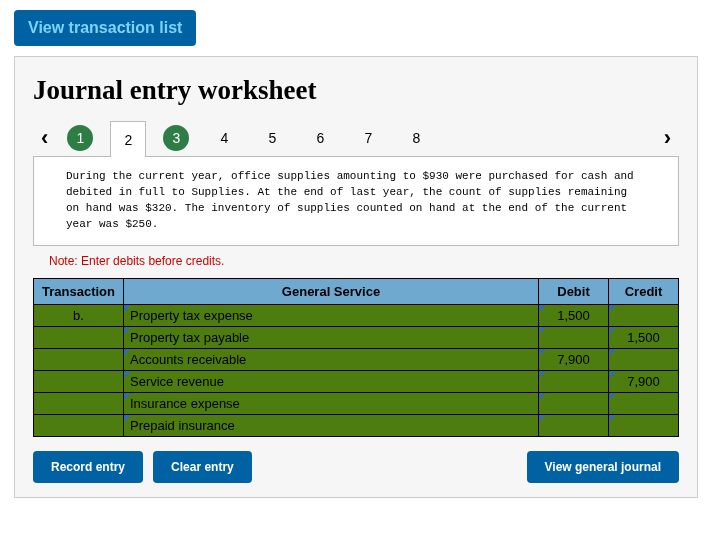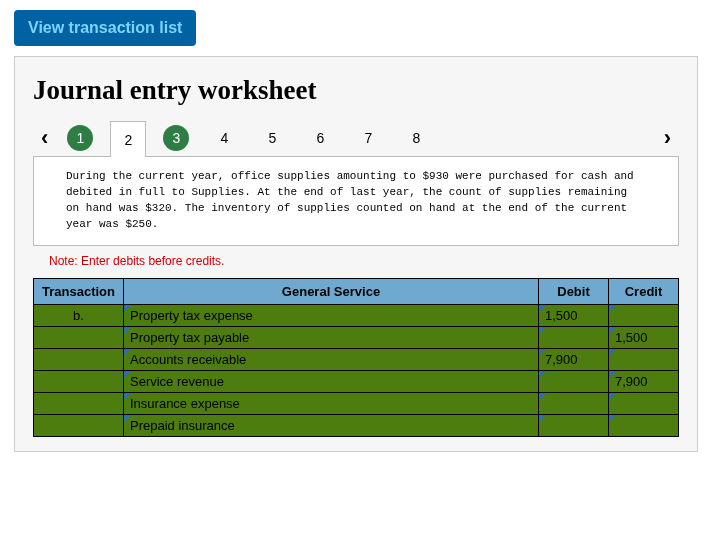--- a/index.html
+++ b/index.html
@@ -11,21 +11,21 @@
 .chev{font-size:22px;font-weight:bold;padding:0 8px;cursor:pointer;user-select:none}
 .chev.right{margin-left:auto}
 .tab{width:36px;height:36px;display:flex;align-items:center;justify-content:center;font-size:14px;cursor:pointer;margin:0 6px}
 .tab.circle{background:#2e7d45;color:#fff;border-radius:50%;width:26px;height:26px;margin:5px 11px}
 .tab.active{background:#fff;border:1px solid #bbb;border-bottom:none;position:relative;top:1px}
 .desc-box{background:#fff;border:1px solid #bbb;padding:12px 32px;font-family:Liberation Mono, monospace;font-size:11px;line-height:1.45}
 .note{color:#c00;font-size:12px;margin:8px 0 10px 16px}
 .jtable{width:100%;border-collapse:collapse;background:#4d7c0f}
 .jtable th{background:#6fa9cf;border:1px solid #000;padding:5px 6px;font-size:13px;font-weight:bold;text-align:center}
 .jtable td{border:1px solid #000;padding:3px 6px;height:22px;font-size:13px;position:relative}
-.jtable td.num{text-align:left}
+.jtable td.num{text-align:center}
 .jtable td.txn{text-align:center}
 .col-txn{width:90px}
 .col-dc{width:70px}
 .indent{padding-left:24px}
 .mark::before{content:"";position:absolute;left:0;top:0;width:0;height:0;border-top:7px solid #2a6fb0;border-right:7px solid transparent}
 .actions{display:flex;gap:10px;margin-top:14px}
 .abtn{background:#0062a3;color:#fff;border:none;padding:9px 18px;font-size:12px;font-weight:bold;border-radius:4px;cursor:pointer}
 .spacer{flex:1}
 </style>
 </head>
@@ -96,16 +96,22 @@
         </tr>
         <tr>
           <td class="txn"></td>
           <td class="mark indent">Prepaid insurance</td>
           <td class="num mark"></td>
           <td class="num mark"></td>
         </tr>
       </tbody>
   </table>
 
+  <div class="actions">
+    <button class="abtn">Record entry</button>
+    <button class="abtn">Clear entry</button>
+    <div class="spacer"></div>
+    <button class="abtn">View general journal</button>
+  </div>
 </div>
 
 
 
 
 </body></html>

